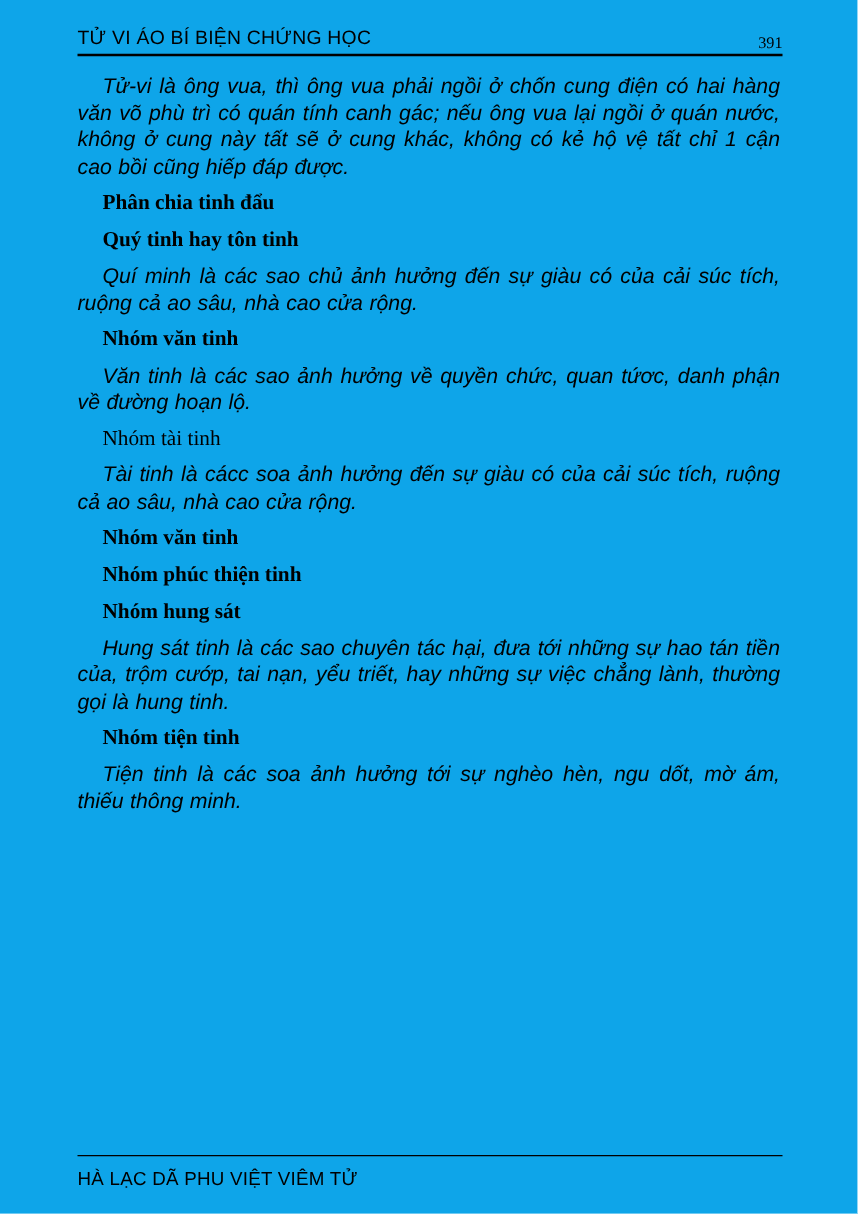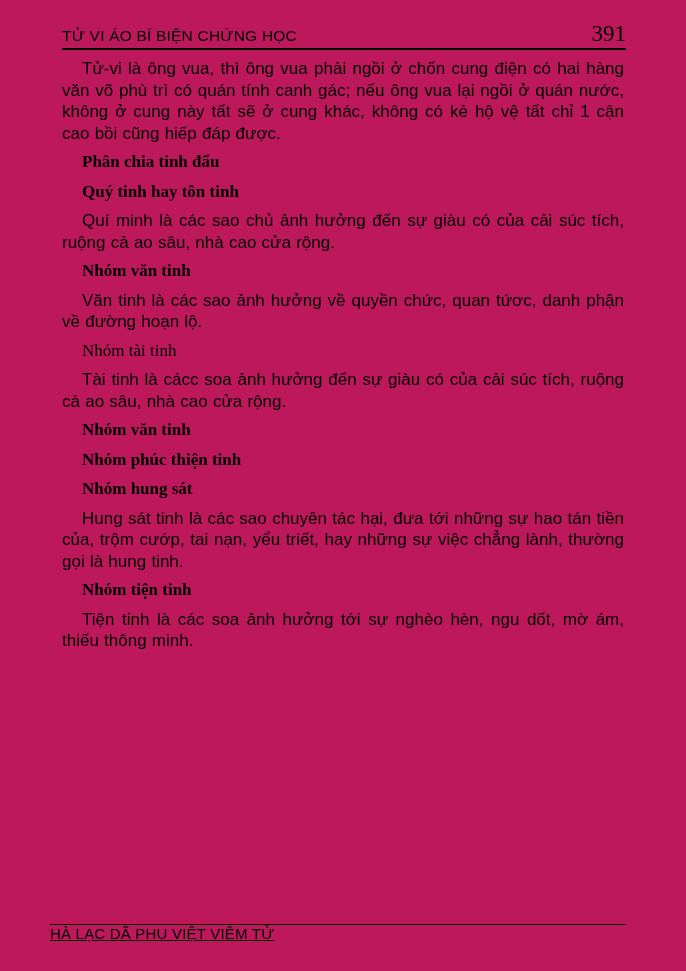--- a/index.html
+++ b/index.html
@@ -4,21 +4,21 @@
 <style>
   html, body {
     margin: 0;
     padding: 0;
     background: #ffffff;
   }
   .page {
     position: relative;
     width: 686px;
     height: 971px;
-    background: #be185d;
+    background: #0ea5e9;
     color: #000000;
     font-family: "Liberation Sans", sans-serif;
     overflow: hidden;
     box-sizing: border-box;
   }
   .page-header {
     position: absolute;
     top: 22px;
     left: 62px;
     right: 60px;
@@ -28,54 +28,54 @@
     border-bottom: 2px solid #000000;
     padding-bottom: 3px;
   }
   .header-title {
     font-size: 15.5px;
     letter-spacing: 0.2px;
     font-family: "Liberation Sans", sans-serif;
   }
   .header-page-number {
     font-family: "Liberation Serif", serif;
-    font-size: 23px;
+    font-size: 13px;
     line-height: 1;
   }
   .content {
     position: absolute;
     top: 58px;
     left: 62px;
     width: 562px;
   }
   .content p.paragraph {
     margin: 0 0 7px 0;
     font-size: 17px;
     line-height: 21.5px;
     text-align: justify;
     text-indent: 20px;
     word-spacing: 0.5px;
+    font-style: italic;
   }
   .content h3 {
     margin: 5px 0 8px 0;
     padding-left: 20px;
     font-size: 17px;
     line-height: 21.5px;
     font-family: Liberation Serif, serif;
   }
   .content h3.heading { font-weight: bold; }
   .content h3.heading-regular { font-weight: normal; }
   .page-footer {
     position: absolute;
     top: 924px;
-    left: 50px;
+    left: 62px;
     right: 60px;
     border-top: 1.5px solid #000000;
-    padding-top: 0;
-    text-decoration: underline;
+    padding-top: 10px;
   }
   .footer-text {
     font-size: 15px;
     letter-spacing: 0.2px;
   }
 </style>
 </head>
 <body>
 
 <div class="page">

